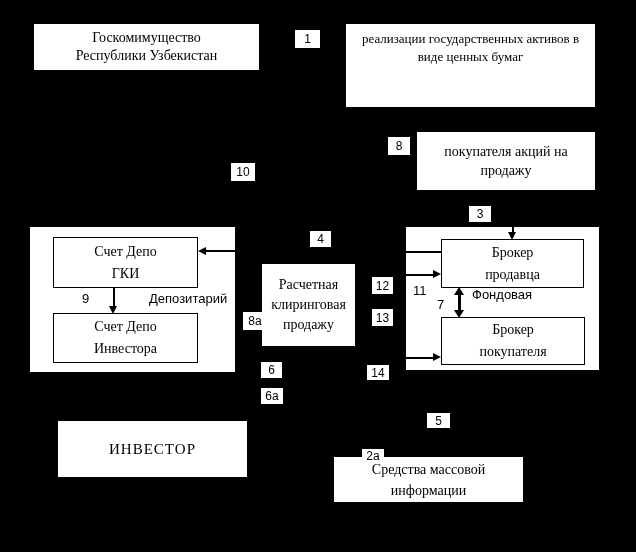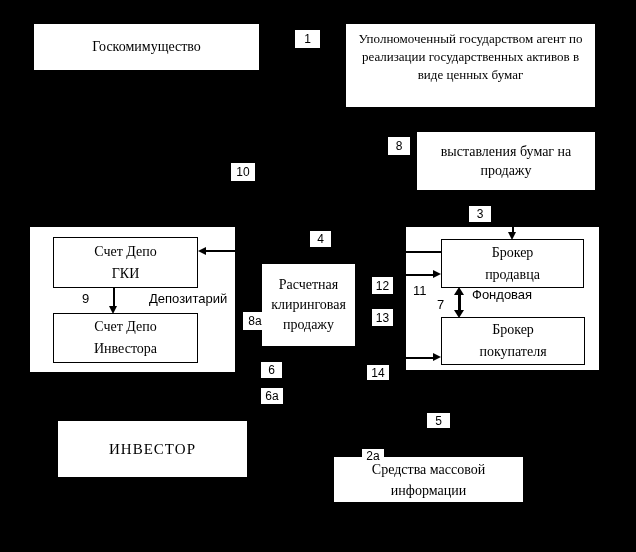--- a/index.html
+++ b/index.html
@@ -60,30 +60,30 @@
   .tri-down{border-left:4.5px solid transparent;border-right:4.5px solid transparent;border-top:8px solid #000;}
   .tri-up{border-left:4.5px solid transparent;border-right:4.5px solid transparent;border-bottom:8px solid #000;}
 </style>
 </head>
 <body>
 
 <div class="canvas">
 
   <div class="box" id="gki-box">
     <div class="ln">Госкомимущество</div>
+    <div class="ln">Республики Узбекистан</div>
   </div>
 
   <div class="box" id="agent-box">
-    <div class="ln">Уполномоченный государством агент по</div>
     <div class="ln">реализации государственных активов в</div>
     <div class="ln">виде ценных бумаг</div>
   </div>
 
   <div class="box" id="tender-box">
-    <div class="ln">выставления бумаг на</div>
+    <div class="ln">покупателя акций на</div>
     <div class="ln">продажу</div>
   </div>
 
   <div class="box" id="clearing-box">
     <div class="ln">Расчетная</div>
     <div class="ln">клиринговая</div>
     <div class="ln">продажу</div>
   </div>
 
   <div class="box" id="investor-box">

